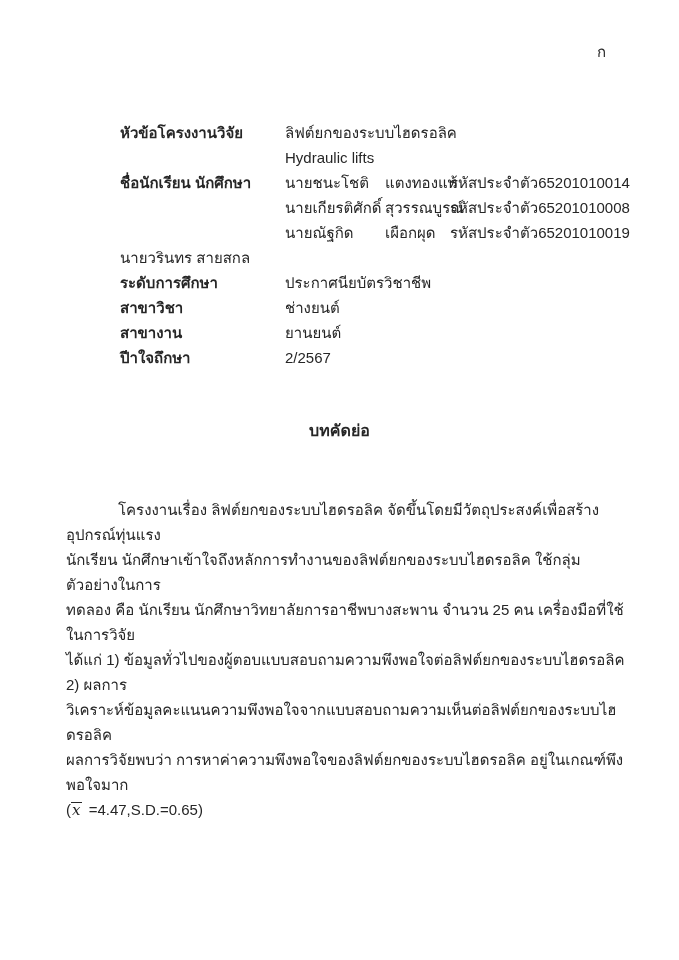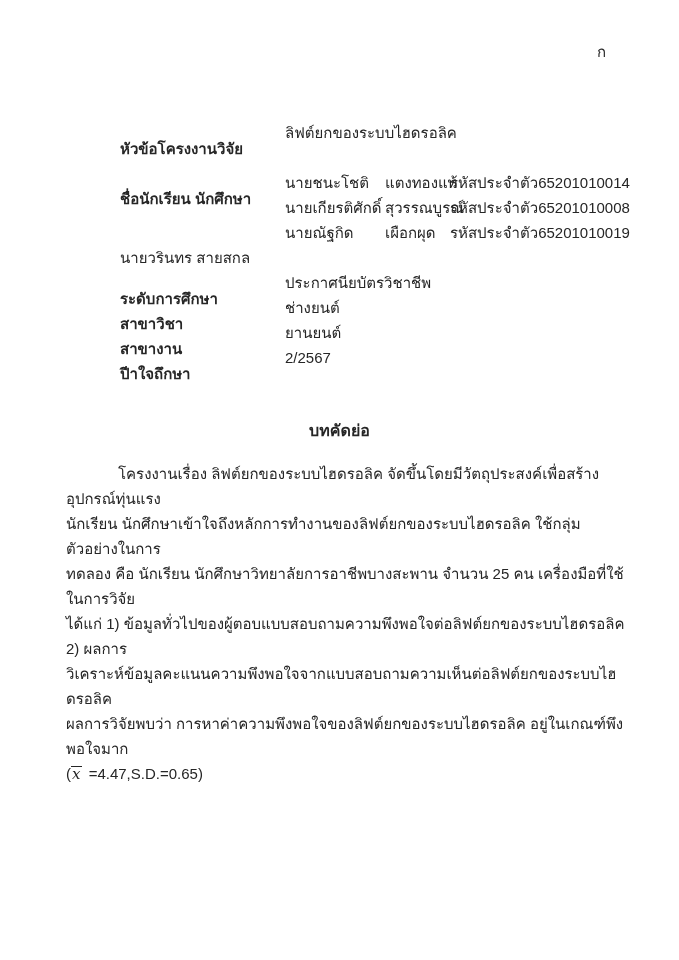--- a/index.html
+++ b/index.html
@@ -22,40 +22,39 @@
     position:absolute;top:120px;left:120px;width:500px;
   }
   .info-row{
     display:flex;
     height:25px;line-height:25px;
     white-space:nowrap;
   }
   .info-label{
     width:165px;flex:0 0 165px;
     font-weight:bold;
-    margin-top:16px;
   }
   .info-value{flex:1;}
   .cell-name{width:100px;flex:0 0 100px;}
   .cell-surname{width:65px;flex:0 0 65px;}
   .cell-id{flex:1;}
   .cell-id .id-num{}
   
   .abstract-heading{
     position:absolute;top:418px;left:0;width:679px;
     text-align:center;
     font-weight:bold;
     font-size:16px;
   }
   .abstract-body{
     position:absolute;top:461px;left:66px;width:566px;
     line-height:25px;
   }
   .abstract-line{min-height:25px;}
-  .abstract-line.indent{text-indent:52px;}
+  .abstract-line.indent{text-indent:52px;margin-top:36px;}
   .xbar{
     font-family:"DejaVu Serif","Liberation Serif",serif;
     font-style:italic;
     display:inline-block;
     border-top:1.5px solid #262626;
     line-height:15px;
     padding:0 2px 0 1px;
     margin-right:2px;
   }
 </style>
@@ -68,20 +67,21 @@
 
   <div class="info">
 
     <div class="info-row">
       <div class="info-label">หัวข้อโครงงานวิจัย</div>
       <div class="info-value">ลิฟต์ยกของระบบไฮดรอลิค</div>
     </div>
 
     <div class="info-row">
       <div class="info-label"></div>
+      <div class="info-value">Hydraulic lifts</div>
     </div>
 
     <div class="info-row">
       <div class="info-label">ชื่อนักเรียน นักศึกษา</div>
       <div class="cell-name">นายชนะโชติ</div>
       <div class="cell-surname">แตงทองแท้</div>
       <div class="cell-id"><span>รหัสประจำตัว</span><span class="id-num">65201010014</span></div>
     </div>
 
     <div class="info-row">

